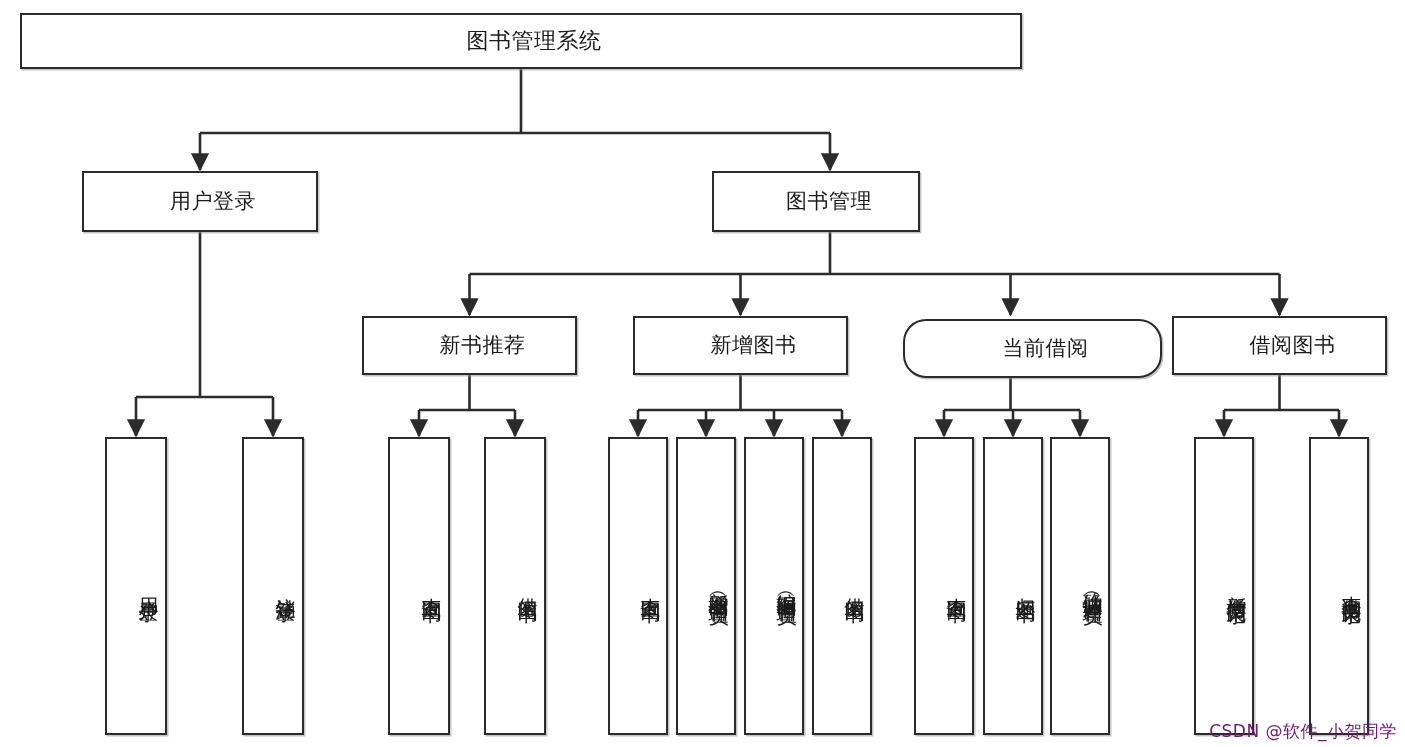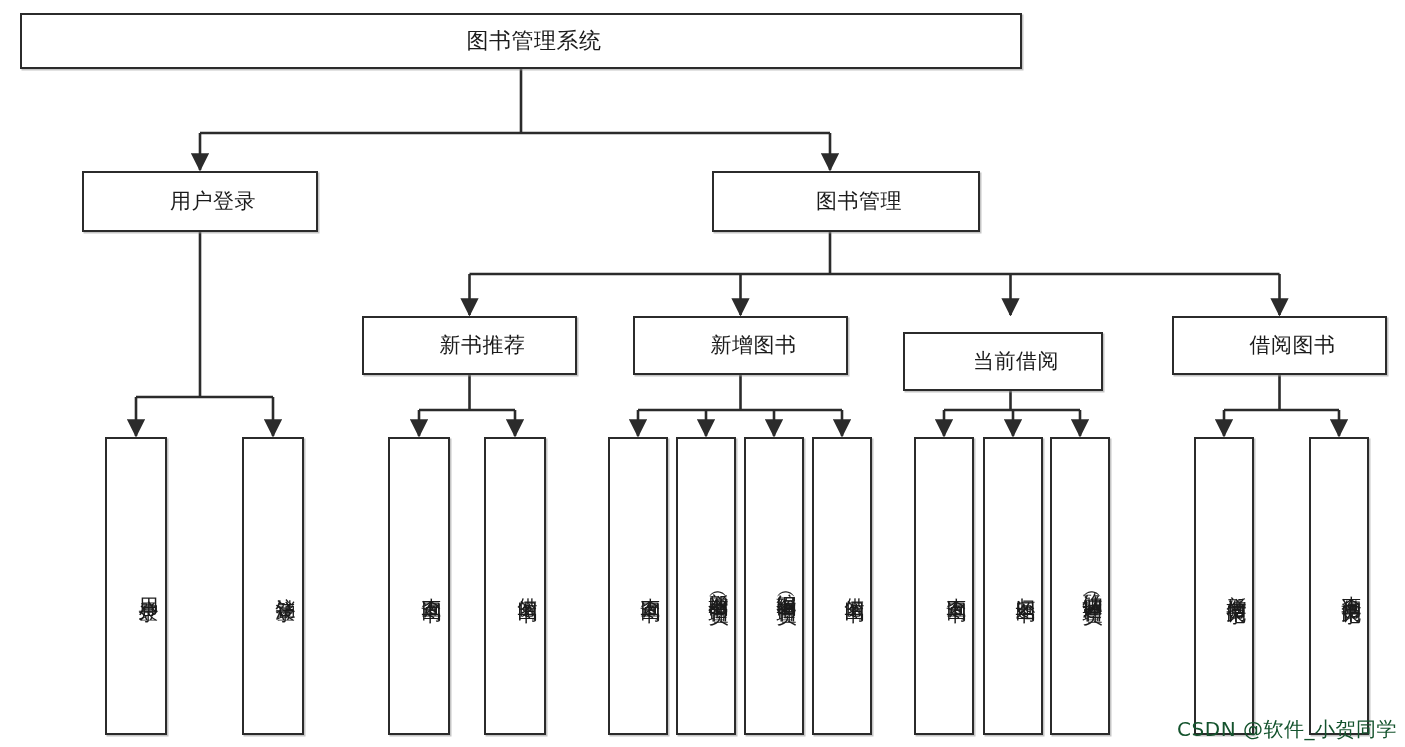--- a/index.html
+++ b/index.html
@@ -52,22 +52,22 @@
     text-orientation: upright;
     font-size: 20px;
     letter-spacing: 2px;
     line-height: 1.1;
   }
   .node-box.root .node-label { font-size: 22px; }
   .watermark {
     position: absolute;
     right: 8px;
     bottom: 4px;
-    color: #14532d;
-    font-size: 20px;
+    color: #701a75;
+    font-size: 17px;
     letter-spacing: 0.5px;
     white-space: nowrap;
     user-select: none;
   }
 </style>
 </head>
 <body>
 
 <div id="diagram-root">
 
@@ -114,31 +114,31 @@
       </g>
   </svg>
 
   <div class="node-box root" style="left: 20px; top: 13px; width: 1002px; height: 56px;">
     <span class="node-label">图书管理系统</span>
   </div>
 
   <div class="node-box" style="left: 82px; top: 171px; width: 236px; height: 61px;">
     <span class="node-label">用户登录</span>
   </div>
-  <div class="node-box" style="left: 712px; top: 171px; width: 268px; height: 61px;">
+  <div class="node-box" style="left: 712px; top: 171px; width: 208px; height: 61px;">
     <span class="node-label">图书管理</span>
   </div>
 
   <div class="node-box" style="left: 362px; top: 316px; width: 215px; height: 59px;">
     <span class="node-label">新书推荐</span>
   </div>
   <div class="node-box" style="left: 633px; top: 316px; width: 215px; height: 59px;">
     <span class="node-label">新增图书</span>
   </div>
-  <div class="node-box" style="left: 903px; top: 332px; width: 200px; height: 59px;">
+  <div class="node-box" style="left: 903px; top: 319px; width: 259px; height: 59px; border-radius: 23px;">
     <span class="node-label">当前借阅</span>
   </div>
   <div class="node-box" style="left: 1172px; top: 316px; width: 215px; height: 59px;">
     <span class="node-label">借阅图书</span>
   </div>
 
   <div class="node-box vertical" style="left: 105px; top: 437px; width: 62px; height: 298px;">
     <span class="node-label">用户登录</span>
   </div>
   <div class="node-box vertical" style="left: 242px; top: 437px; width: 62px; height: 298px;">

